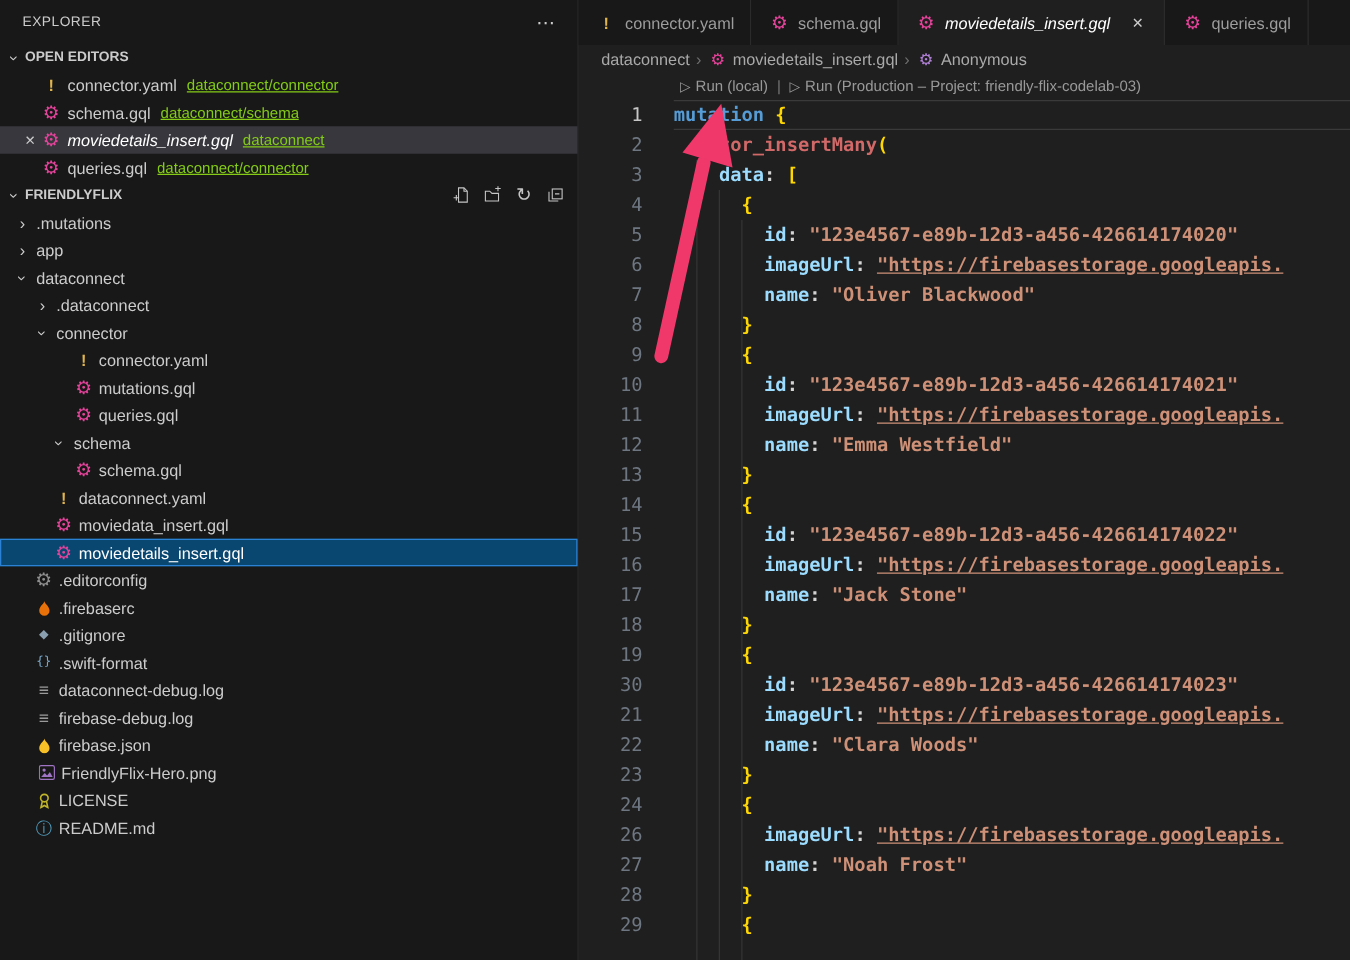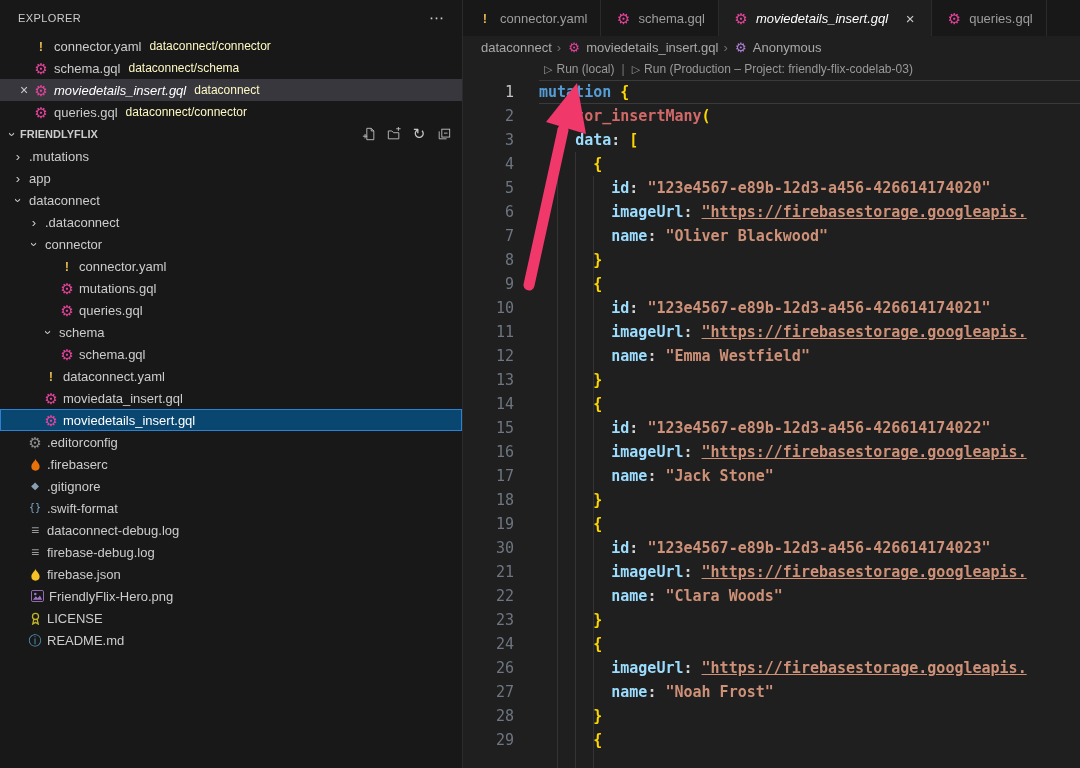--- a/index.html
+++ b/index.html
@@ -30,21 +30,21 @@
   .ic-diamond { color:#8aa0b0; font-size:10px; }
   .ic-braces { color:#7aa7c7; font-size:10px; font-family:"DejaVu Sans Mono",monospace; }
   .ic-log { color:#9a9a9a; font-size:14px; }
   .ic-info { color:#519aba; font-size:13px; }
 
   .oe-row { padding-left:16px; }
   .oe-row.active { background:#37373d; }
   .oe-slot { width:16px; flex:none; text-align:center; color:#cccccc; font-size:14px; }
   .oe-name { margin-left:4px; }
   .oe-name.italic { font-style:italic; color:#ffffff; }
-  .desc { color:#fef9c3; font-size:12px; margin-left:8px; overflow:hidden; text-overflow:ellipsis; }
+  .desc { color:#84cc16; font-size:12px; margin-left:8px; overflow:hidden; text-overflow:ellipsis;text-decoration:underline; }
 
   .tree-label { margin-left:3px; }
   .tree-row.selected { background:var(--selection-bg,#094771); outline:1px solid var(--selection-border,#2b82d4); outline-offset:-1px; }
   .tree-row.selected .tree-label { color:#ffffff; }
 
   
   .editor { position:absolute; left:463px; top:0; right:0; bottom:0; background:var(--editor-bg,#1f1f1f); }
   .tabbar { height:36px; background:var(--sidebar-bg,#181818); display:flex; }
   .tab { display:flex; align-items:center; gap:6px; padding:0 13px; font-size:13px; color:#9d9d9d;
     background:var(--sidebar-bg,#181818); border-right:1px solid #2b2b2b; cursor:pointer; }
@@ -85,20 +85,24 @@
 </style>
 </head>
 <body>
 
 <div class="sidebar">
   <div class="sb-header">
     <span class="sb-title">EXPLORER</span>
     <span class="more">⋯</span>
   </div>
 
+  <div class="sect-header">
+    <span class="chev exp">›</span>
+    <span>OPEN EDITORS</span>
+  </div>
   <div>
       <div class="row oe-row">
         <span class="oe-slot"></span>
         <span class="fileicon ic-warning">!</span>
         <span class="oe-name">connector.yaml</span>
         <span class="desc">dataconnect/connector</span>
       </div>
       <div class="row oe-row">
         <span class="oe-slot"></span>
         <span class="fileicon ic-gql">⚙</span>

